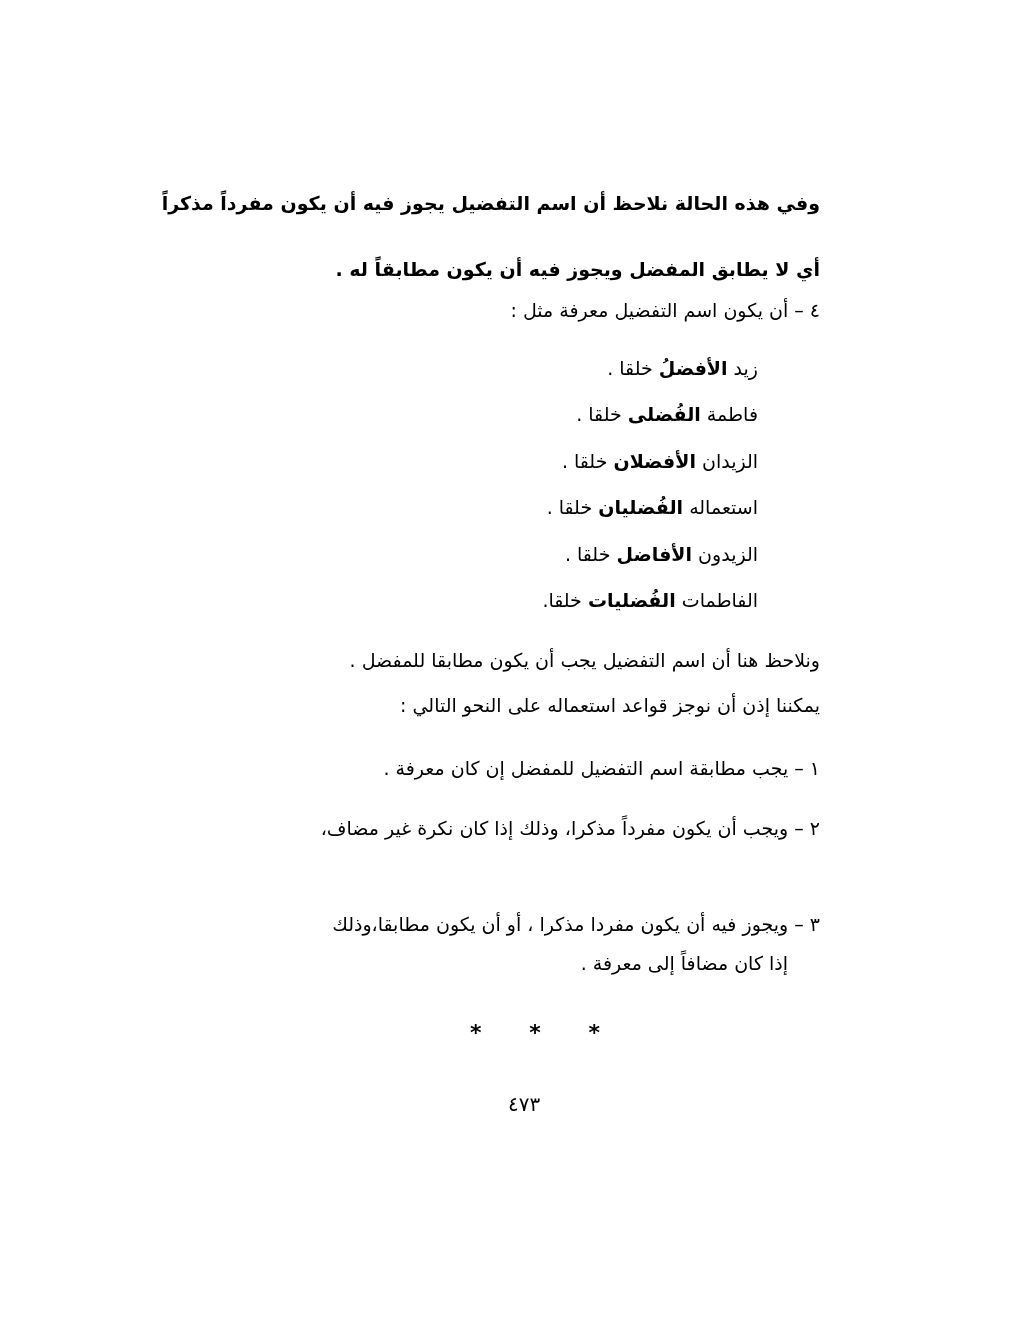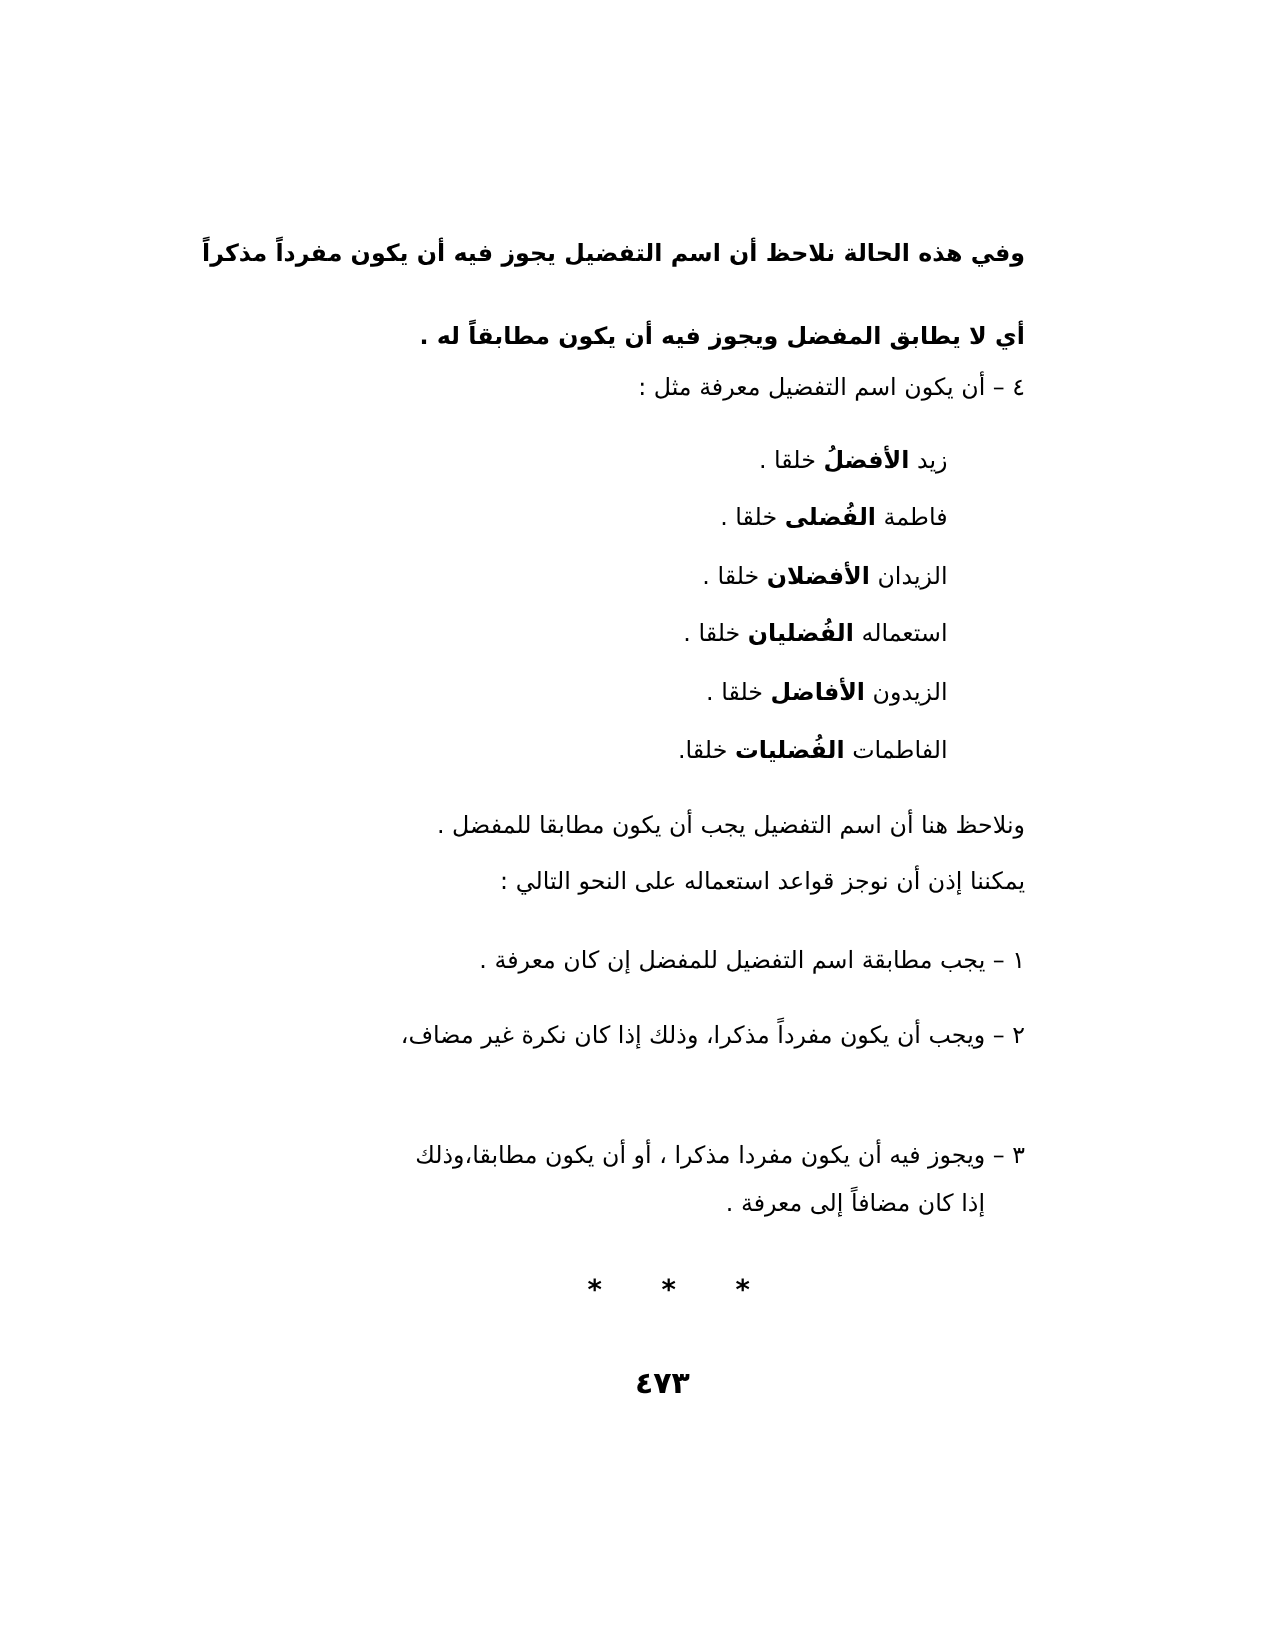--- a/index.html
+++ b/index.html
@@ -49,22 +49,22 @@
       display: flex;
       justify-content: space-between;
       font-size: 22px;
       font-weight: bold;
       direction: ltr;
     }
     .page-number {
       position: absolute;
       left: 508px;
       top: 1092px;
-      font-size: 24px;
-      font-weight: bold;
+      font-size: 20px;
+      font-weight: normal;
       direction: rtl;
     }
   </style>
 </head>
 <body>
 
 <div class="page">
 
   <div class="line bold" style="top:188px;">وفي هذه الحالة نلاحظ أن اسم التفضيل يجوز فيه أن يكون مفرداً مذكراً</div>
   <div class="line bold" style="top:226px;margin-top:28px;">أي لا يطابق المفضل ويجوز فيه أن يكون مطابقاً له .</div>

